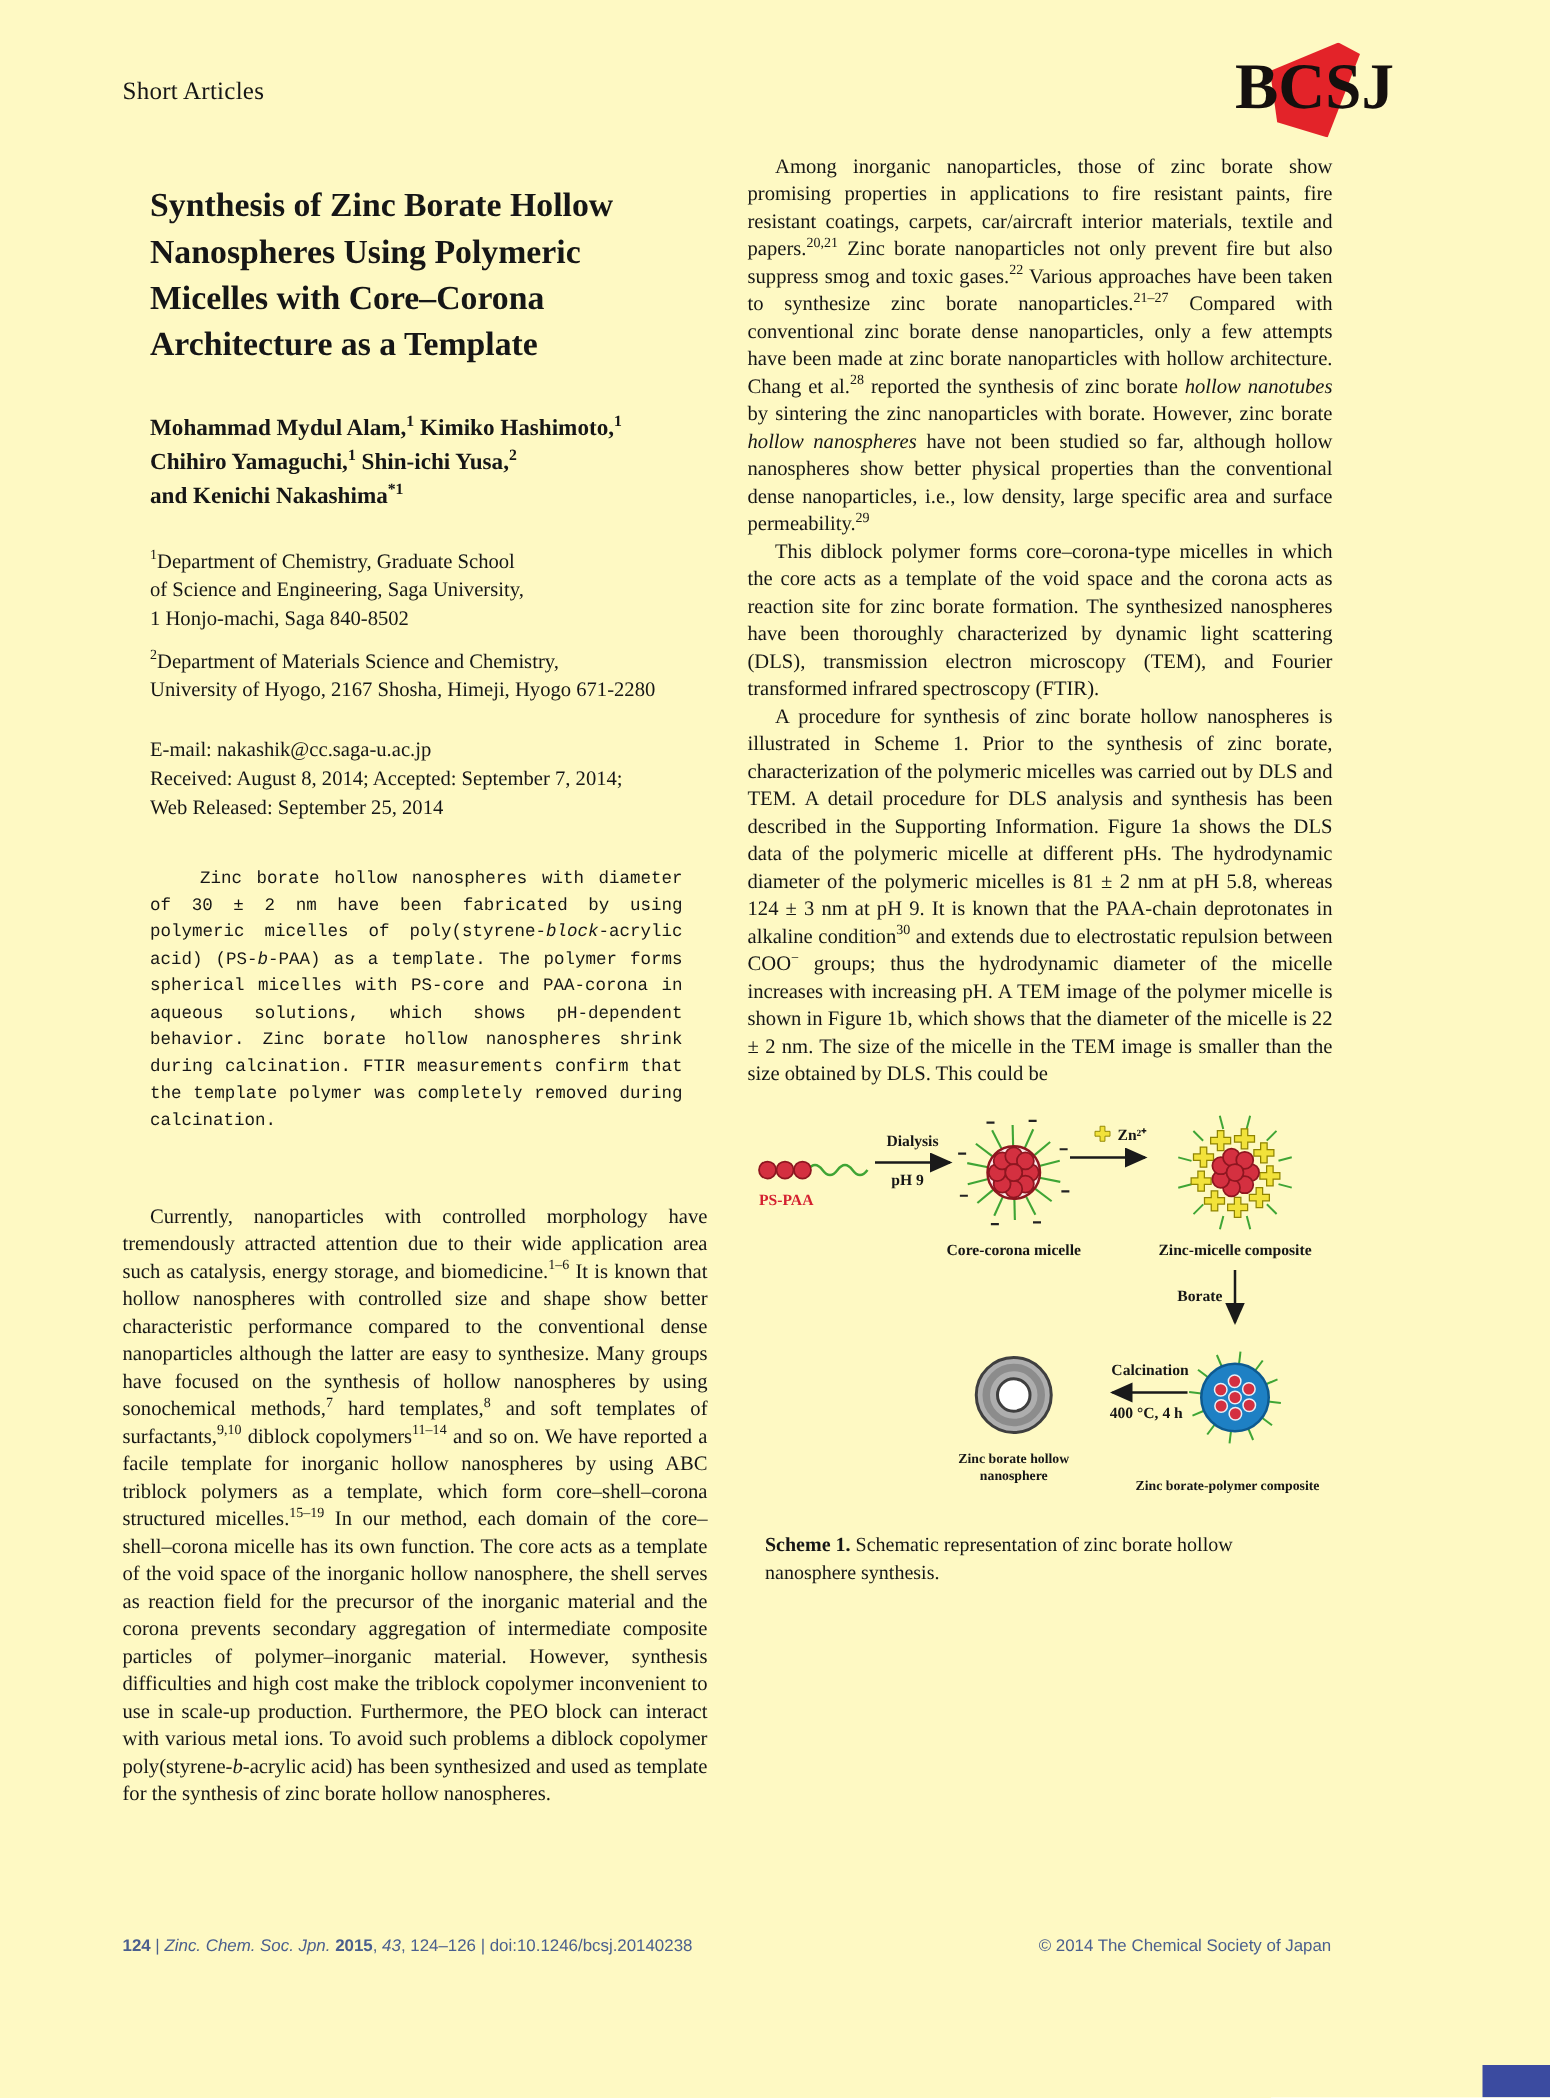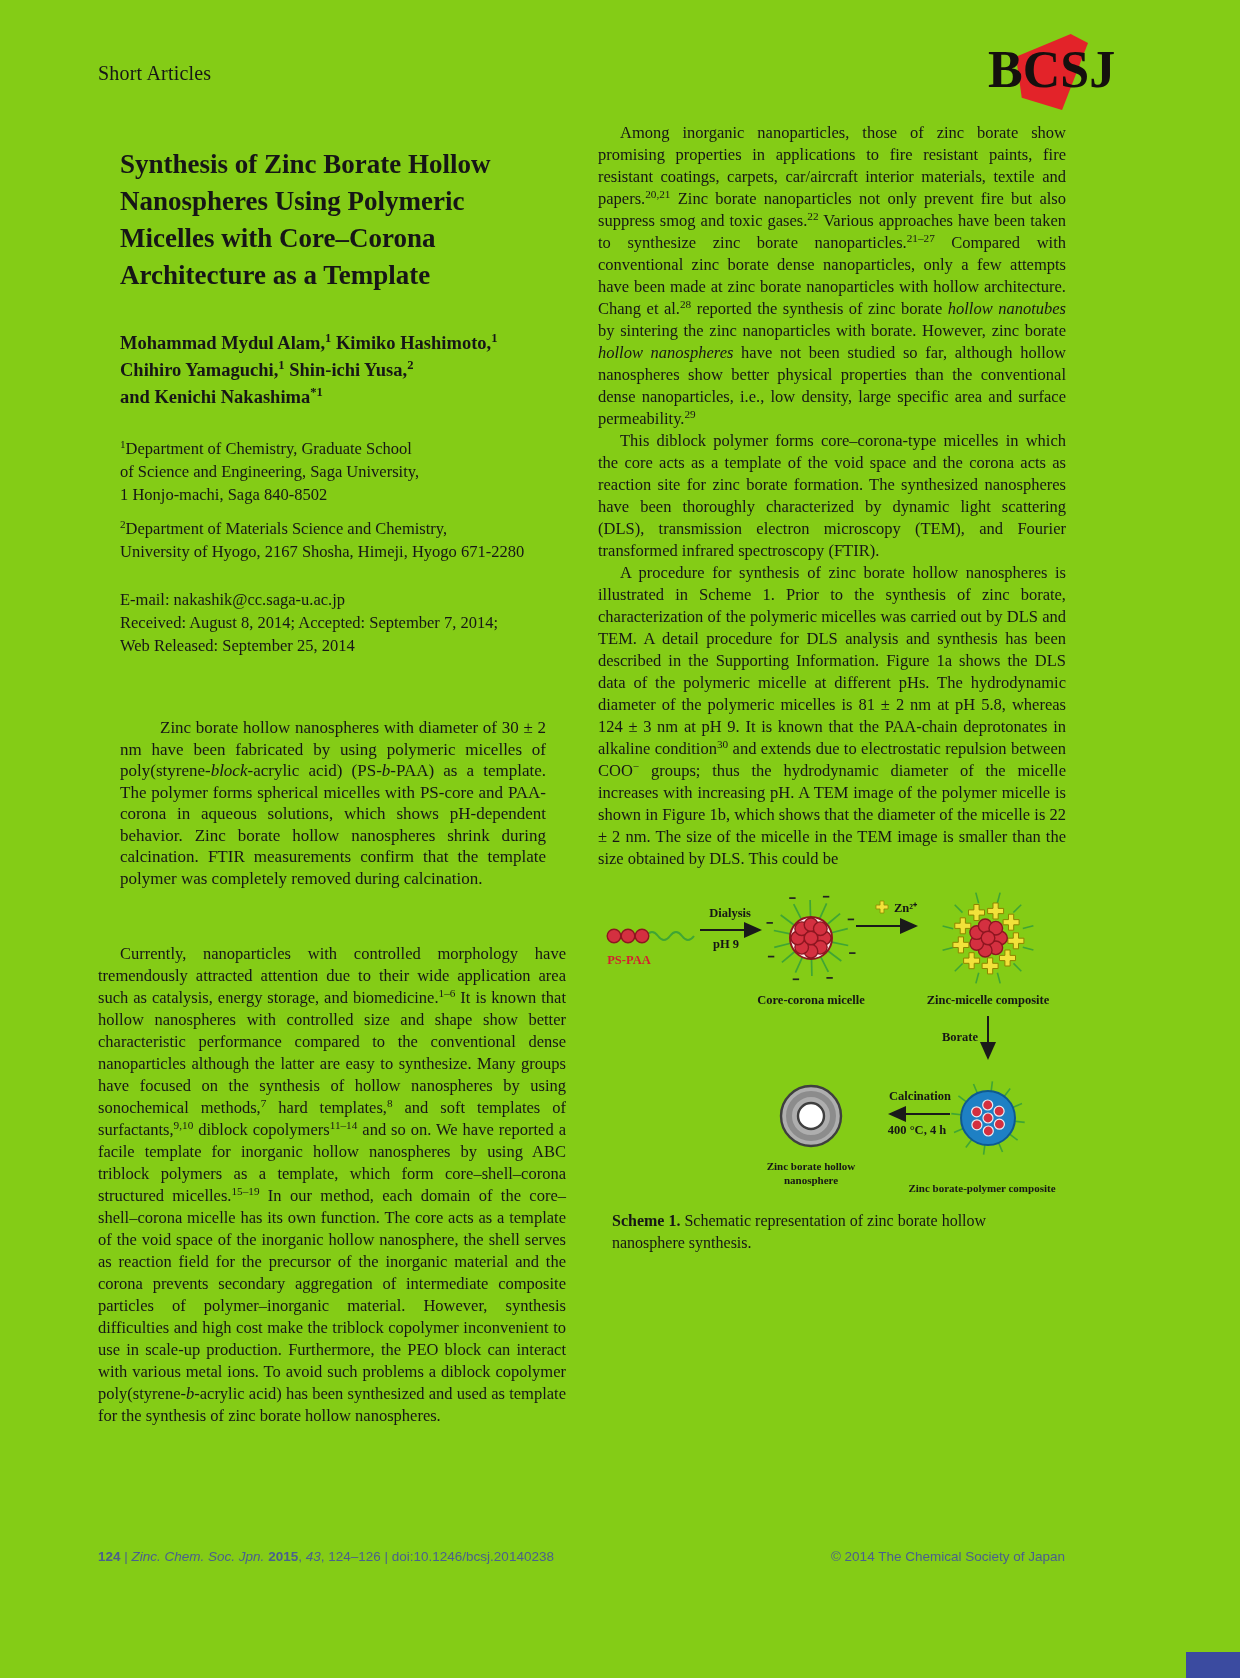--- a/index.html
+++ b/index.html
@@ -1,46 +1,46 @@
 <!DOCTYPE html>
 <html><head>
 <meta charset="utf-8">
 <style>
   * { margin:0; padding:0; box-sizing:border-box; }
   html,body { background:#ffffff; }
   .page {
-    position:relative; width:1240px; height:1678px; background:#84cc16;
+    position:relative; width:1240px; height:1678px; background:#fef9c3;
     font-family:"Liberation Serif", serif; color:#161616; overflow:hidden;
   }
   .section-label { position:absolute; left:98px; top:62px; font-size:20px; letter-spacing:0.2px; }
 
   
   .logo { position:absolute; left:988px; top:34px; width:128px; height:78px; }
   .logo-red { position:absolute; left:28px; top:0; width:72px; height:76px; background:#e32329;
     clip-path:polygon(0% 30%, 76% 0%, 100% 12%, 64% 100%, 8% 84%); }
   .logo-text { position:absolute; left:0; top:4px; width:128px; font-family:"Liberation Serif",serif;
     font-weight:bold; font-size:52px; line-height:64px; color:#15100e; letter-spacing:0px; }
 
   .col-left  { position:absolute; left:98px;  top:146px; width:468px; }
   .col-right { position:absolute; left:598px; top:122px; width:468px; }
 
   .title   { padding-left:22px; font-size:27px; font-weight:bold; line-height:37px; }
   .authors { padding-left:22px; margin-top:36px; font-size:18.5px; font-weight:bold; line-height:27px; }
   .affil   { padding-left:22px; margin-top:26px; font-size:16.5px; line-height:23px; }
   .affil2  { margin-top:11px; }
   .meta    { padding-left:22px; margin-top:25px; font-size:16.5px; line-height:23px; }
-  .abstract{ margin-top:60px; margin-left:22px; margin-right:20px; text-indent:40px;
-             font-size:17px; line-height:21.5px; text-align:justify; }
+  .abstract{ margin-top:36px; margin-left:22px; margin-right:20px; text-indent:40px;
+             font-size:14px; line-height:21.5px; text-align:justify;font-family:Liberation Mono, monospace; }
   .para    { font-size:16.5px; line-height:22px; text-align:justify; text-indent:22px; }
   .intro   { margin-top:54px; }
   sup { font-size:0.68em; vertical-align:super; line-height:0; }
 
   .scheme { margin-top:16px; }
   .scheme-svg { display:block; }
-  .caption { margin-top:6px; font-size:16px; line-height:22px; padding:0 20px 0 14px; }
+  .caption { margin-top:22px; font-size:16px; line-height:22px; padding:0 20px 0 14px; }
 
   
   .slbl { font-family:"Liberation Serif",serif; font-weight:bold; font-size:12.5px; fill:#161616; }
   .slbl-sm { font-family:"Liberation Serif",serif; font-weight:bold; font-size:11px; fill:#161616; }
   .slbl-red { font-family:"Liberation Serif",serif; font-weight:bold; font-size:12.5px; fill:#d42030; }
 
   .footer { position:absolute; left:98px; top:1549px; width:967px; display:flex;
     justify-content:space-between; font-family:"Liberation Sans", sans-serif;
     font-size:13.5px; color:#4a5f8e; }
   .corner-block { position:absolute; right:0; bottom:0; width:54px; height:26px; background:#3b4ba0; }

